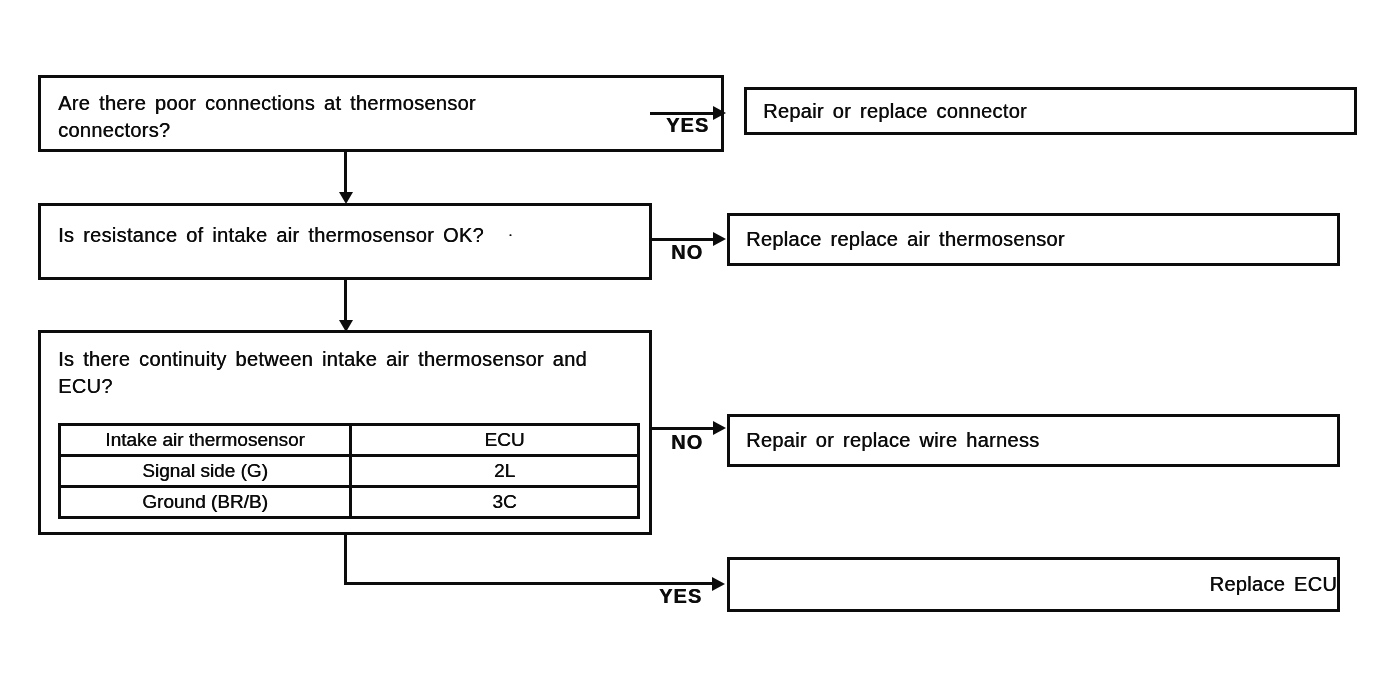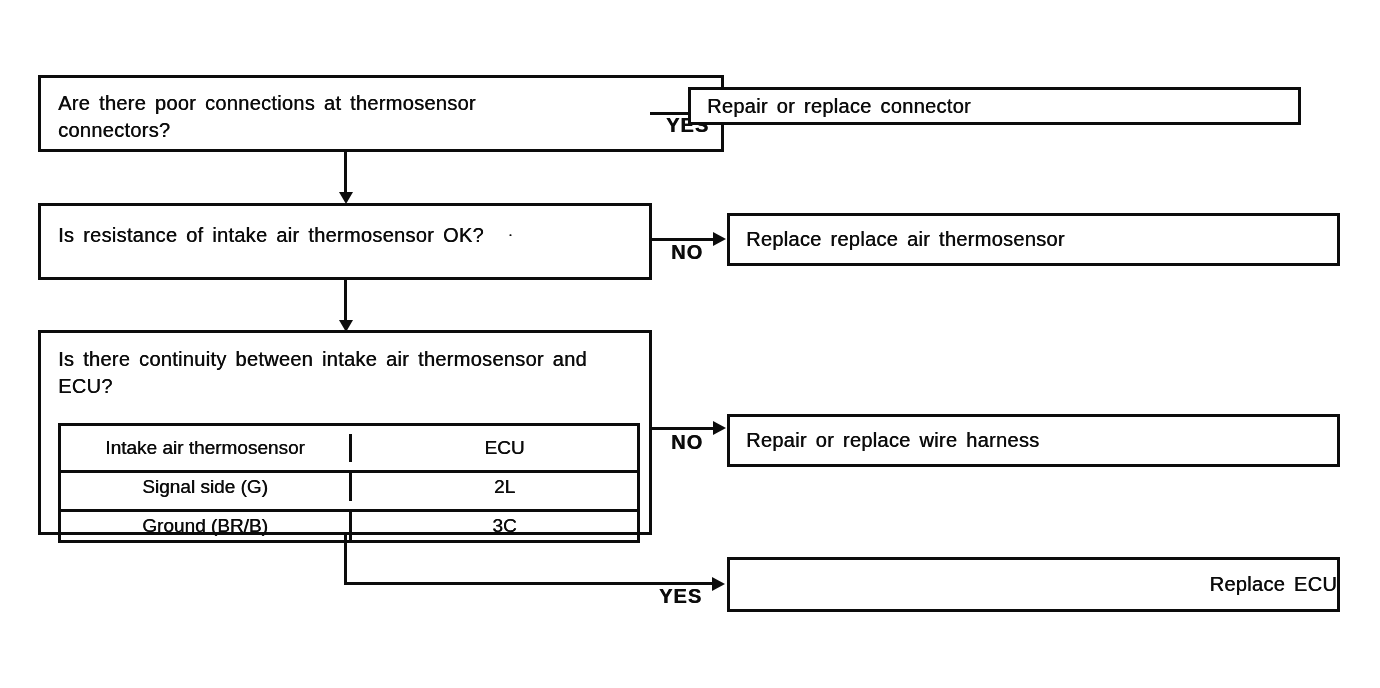--- a/index.html
+++ b/index.html
@@ -65,40 +65,40 @@
   }
   .tbl{
     position:absolute;
     left:17px;top:90px;
     width:582px;
     border:3px solid #0c0c0c;
     box-sizing:border-box;
     font-size:19px;
     text-shadow:0.4px 0 0 currentColor;
   }
-  .trow{display:flex;margin-top:8px;}
+  .trow{display:flex;}
   .trow + .trow{border-top:3px solid #0c0c0c;}
   .tc{text-align:center;padding:2px 0 3px;line-height:23px;box-sizing:border-box;}
   .tc-l{width:291px;border-right:3px solid #0c0c0c;}
   .tc-r{flex:1;padding-left:20px;}
 </style>
 </head>
 <body>
 
 <div class="canvas">
 
   <div class="box" style="left:38px;top:75px;width:686px;height:77px;">
     <div class="qtext" style="padding:12px 0 0 17px;width:480px;">Are there poor connections at thermosensor connectors?</div>
   </div>
 
   <div class="blabel" style="left:666px;top:82px;">YES</div>
   <div class="hline" style="left:650px;top:112px;width:68px;"></div>
   <div class="head-right" style="left:713px;top:106px;"></div>
 
-  <div class="box rbox" style="left:688px;top:87px;width:613px;height:38px;">
+  <div class="box rbox" style="left:744px;top:87px;width:613px;height:48px;">
     <div class="rtext">Repair or replace connector</div>
   </div>
 
   <div class="vline" style="left:344px;top:152px;height:44px;"></div>
   <div class="head-down" style="left:339px;top:192px;"></div>
   <div class="blabel" style="left:358px;top:168px;">NO</div>
 
   <div class="box" style="left:38px;top:203px;width:614px;height:77px;">
     <div class="qtext" style="padding:16px 12px 0 17px;"><span>Is resistance of intake air thermosensor OK?</span><span class="mark">·</span></div>
   </div>

